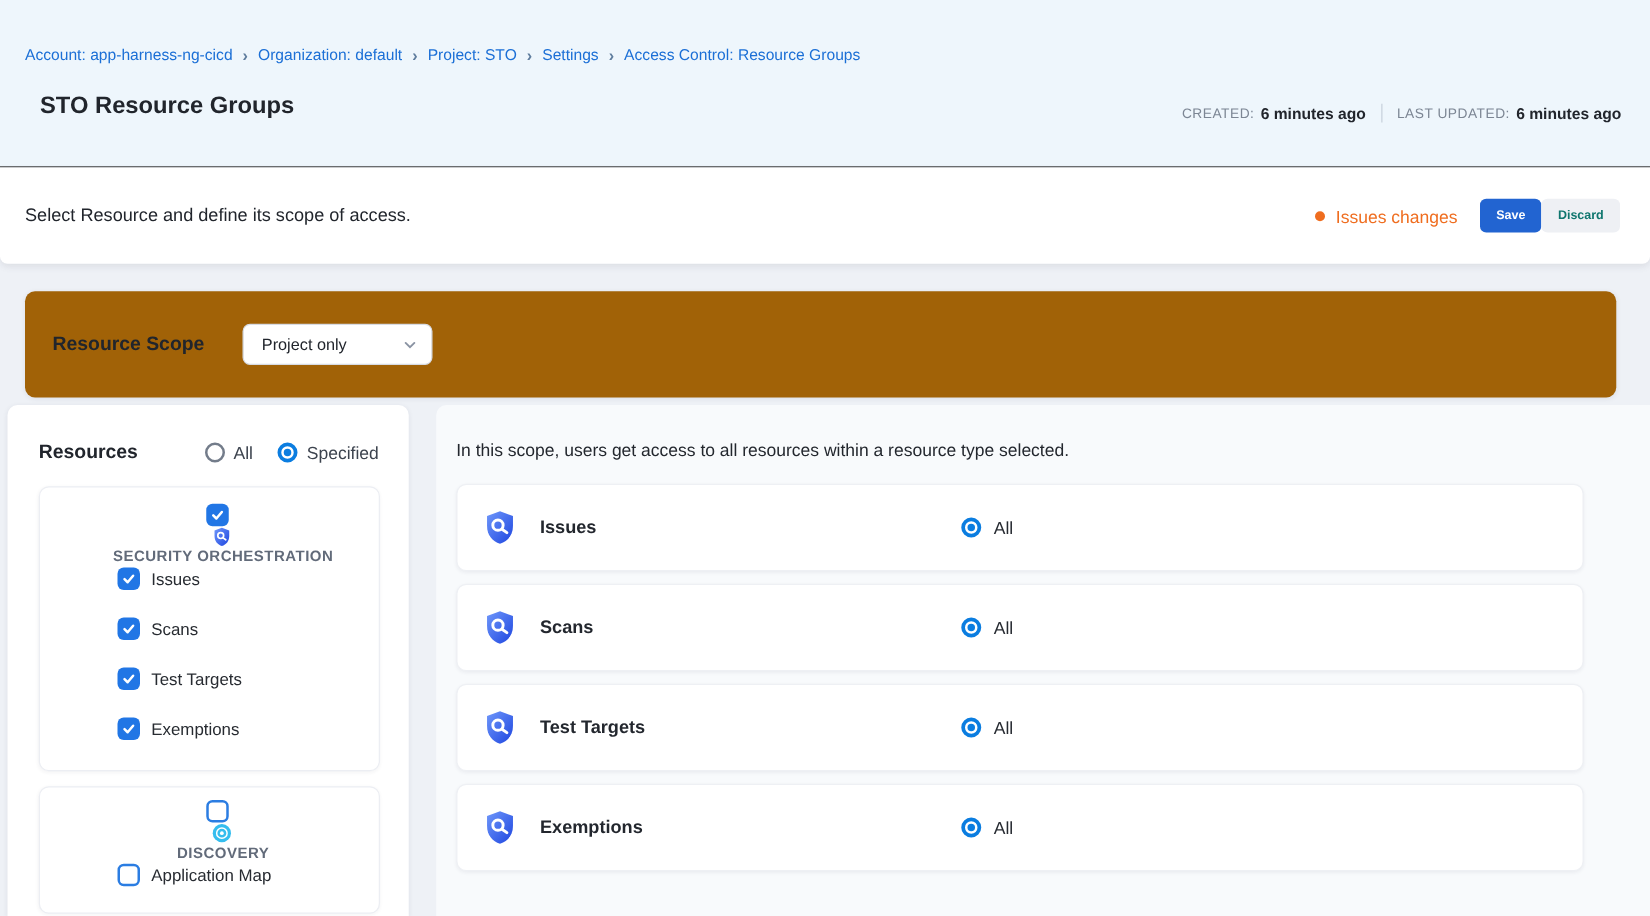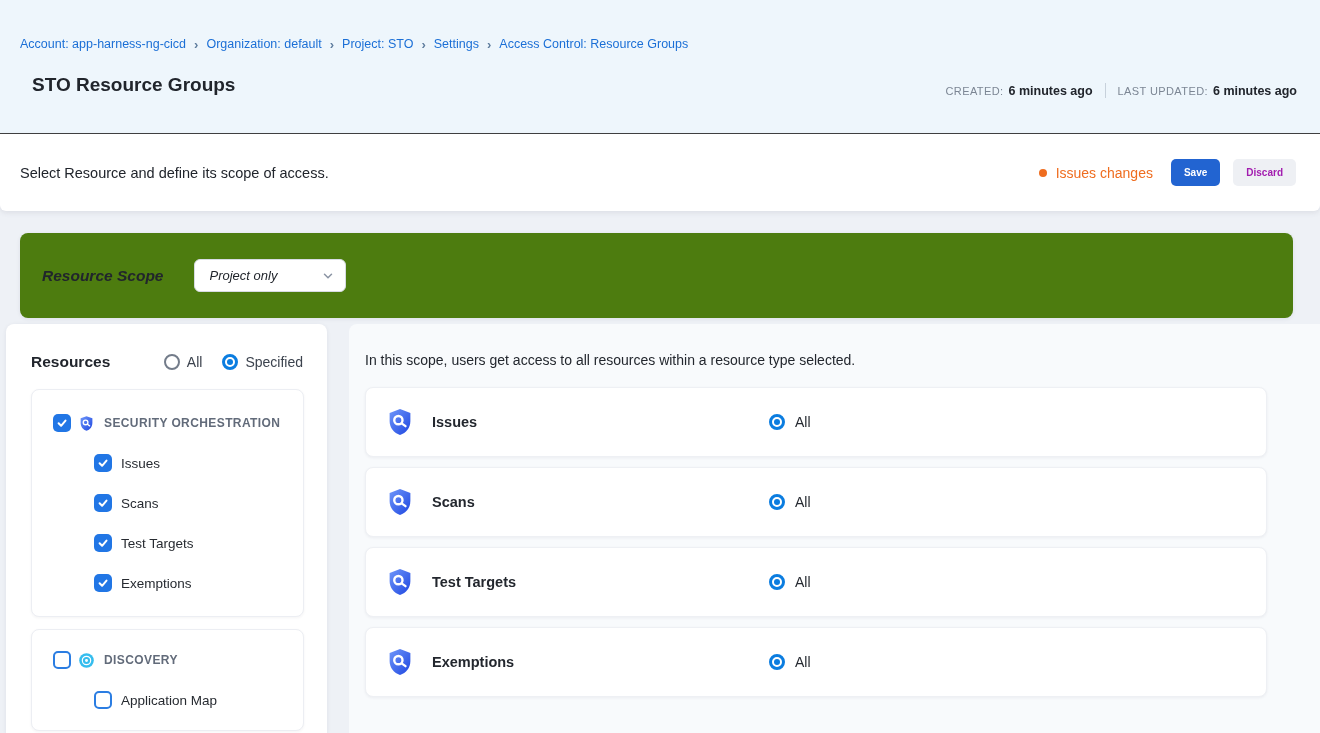--- a/index.html
+++ b/index.html
@@ -19,25 +19,25 @@
 
   
   .toolbar { position:absolute; left:0; top:134px; width:1320px; height:77px; background:#fff; border-radius:0 0 6px 6px;
              box-shadow:0 2px 5px rgba(96,97,112,.12); display:flex; align-items:center; padding:0 24px 0 20px;gap:23px; }
   .toolbar-desc { font-size:14.5px; color:#21252c; }
   .toolbar-right { margin-left:auto; display:flex; align-items:center; }
   .unsaved-dot { width:8px; height:8px; border-radius:50%; background:#ef6d1f; margin-right:9px; }
   .unsaved-text { font-size:14px; color:#ef6d1f; margin-right:18px; }
   .btn { border:none; border-radius:5px; font-family:inherit; font-size:10px; font-weight:700; padding:8px 13px; cursor:pointer; }
   .btn-save { background:#2264d1; color:#fff; }
-  .btn-discard { background:#eef0f4; color:#a21caf; margin-left:13px; }
-
-  
-  .scope-card { position:absolute; left:20px; top:233px; width:1273px; height:85px; background:#4d7c0f; border-radius:8px;
-                box-shadow:0 1px 4px rgba(40,41,61,.08); display:flex; align-items:center; padding-left:22px;font-style:italic; }
+  .btn-discard { background:#eef0f4; color:#0f766e; }
+
+  
+  .scope-card { position:absolute; left:20px; top:233px; width:1273px; height:85px; background:#a16207; border-radius:8px;
+                box-shadow:0 1px 4px rgba(40,41,61,.08); display:flex; align-items:center; padding-left:22px; }
   .scope-label { font-size:15.5px; font-weight:700; color:#21252c; }
   .dropdown { margin-left:31px; width:152px; height:33px; border:1px solid #d7dbe3; border-radius:6px; background:#fff;
               display:flex; align-items:center; padding:0 11px 0 14px; cursor:pointer; }
   .dropdown-value { font-size:13px; color:#21252c; font-weight:500; }
   .dropdown-chevron { margin-left:auto; display:flex; }
 
   
   .left-panel { position:absolute; left:6px; top:324px; width:321px; bottom:0; background:#fff; border-radius:8px 8px 0 0;
                 box-shadow:0 1px 4px rgba(40,41,61,.08); }
   .panel-head { padding:29px 24px 0 25px; display:flex; align-items:center; }
@@ -46,21 +46,21 @@
   .radio-opt { display:flex; align-items:center; gap:7px; cursor:pointer; }
   .radio-opt .rlabel { font-size:14px; color:#3c434e; }
   .radio { width:16px; height:16px; border-radius:50%; background:#fff; position:relative; flex:none; }
   .radio.off { border:2px solid #737c8a; }
   .radio.on { border:3px solid #0b7de0; }
   .radio.on::after { content:""; position:absolute; left:2px; top:2px; width:6px; height:6px; border-radius:50%; background:#0b7de0; }
 
   .group-card { margin:18px 23px 0 25px; border:1px solid #eceef3; border-radius:8px; background:#fff;
                 box-shadow:0 1px 3px rgba(40,41,61,.05); padding:13px 8px 13px 21px; }
   .group-card.second { margin-top:12px; padding-top:10px; padding-bottom:10px; }
-  .g-row { display:flex; align-items:center; height:40px; }
+  .g-row { display:flex; align-items:center; height:40px;flex-direction:column; }
   .g-row .g-icon { margin-left:7px; display:flex; flex:none; }
   .g-row .g-label { margin-left:9px; font-size:12px; font-weight:600; letter-spacing:.4px; color:#626b7a; }
   .c-row { display:flex; align-items:center; height:40px; margin-left:41px; }
   .c-row .c-label { margin-left:9px; font-size:13.5px; color:#272b31; }
 
   .checkbox { width:18px; height:18px; border-radius:5px; flex:none; display:flex; align-items:center; justify-content:center; cursor:pointer; }
   .checkbox.on { background:#2176e5; }
   .checkbox.off { background:#fff; border:2px solid #2b7de2; }
 
   

